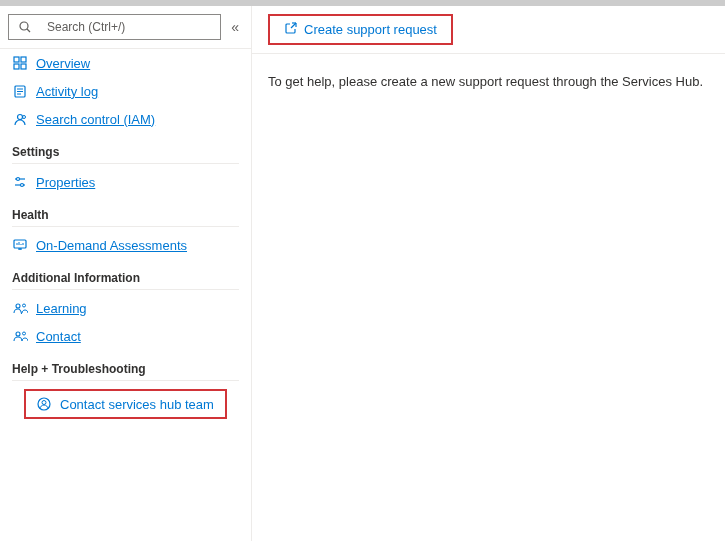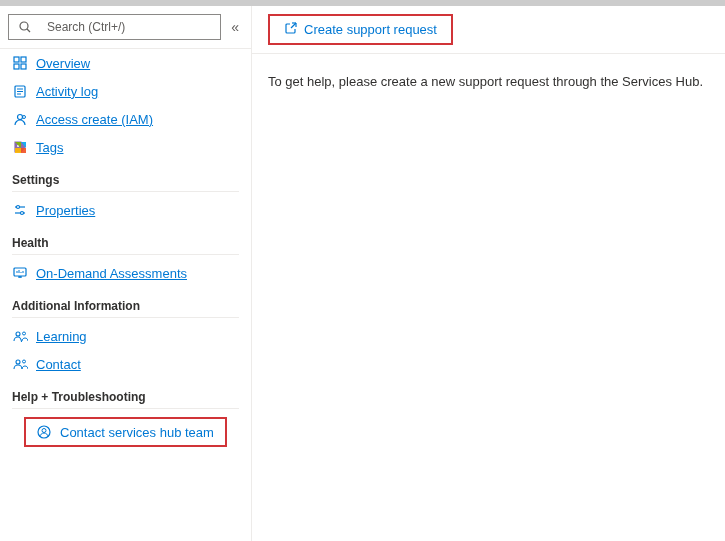--- a/index.html
+++ b/index.html
@@ -205,36 +205,23 @@
     </div>
 
     <div class="nav-item">
       <span class="icon-placeholder">
         <svg width="14" height="14" viewBox="0 0 14 14" fill="none">
           <circle cx="7" cy="5" r="2.5" stroke="#0078d4" stroke-width="1.2"></circle>
           <path d="M2 13c0-2.761 2.239-5 5-5s5 2.239 5 5" stroke="#0078d4" stroke-width="1.2"></path>
           <circle cx="11" cy="5" r="1.5" stroke="#0078d4" stroke-width="1"></circle>
         </svg>
       </span>
-      <span class="nav-label">Access create (IAM)</span>
-    </div>
-
-    <div class="nav-item">
-      <span class="icon-placeholder">
-        <svg width="14" height="14" viewBox="0 0 14 14" fill="none">
-          <polygon points="2,2 8,2 12,7 8,12 2,12" stroke="#5c2d91" stroke-width="1.2" fill="#5c2d91" opacity="0.7"></polygon>
-          <circle cx="5" cy="6" r="1" fill="white"></circle>
-          <polygon points="8,2 13,2 13,8 8,2" fill="#00a4ef" opacity="0.9"></polygon>
-          <polygon points="2,2 8,2 8,8 2,2" fill="#7fba00" opacity="0.9"></polygon>
-          <polygon points="2,8 8,8 8,13 2,13" fill="#ffb900" opacity="0.9"></polygon>
-          <polygon points="8,8 13,8 13,13 8,13" fill="#f25022" opacity="0.9"></polygon>
-        </svg>
-      </span>
-      <span class="nav-label">Tags</span>
-    </div>
+      <span class="nav-label">Search control (IAM)</span>
+    </div>
+
 
     <div class="nav-section-header">Settings</div>
     <div class="nav-divider"></div>
 
     <div class="nav-item">
       <span class="icon-placeholder">
         <svg width="14" height="14" viewBox="0 0 14 14" fill="none">
           <line x1="2" y1="4" x2="12" y2="4" stroke="#0078d4" stroke-width="1.2"></line>
           <circle cx="5" cy="4" r="1.5" fill="#fff" stroke="#0078d4" stroke-width="1.2"></circle>
           <line x1="2" y1="10" x2="12" y2="10" stroke="#0078d4" stroke-width="1.2"></line>

